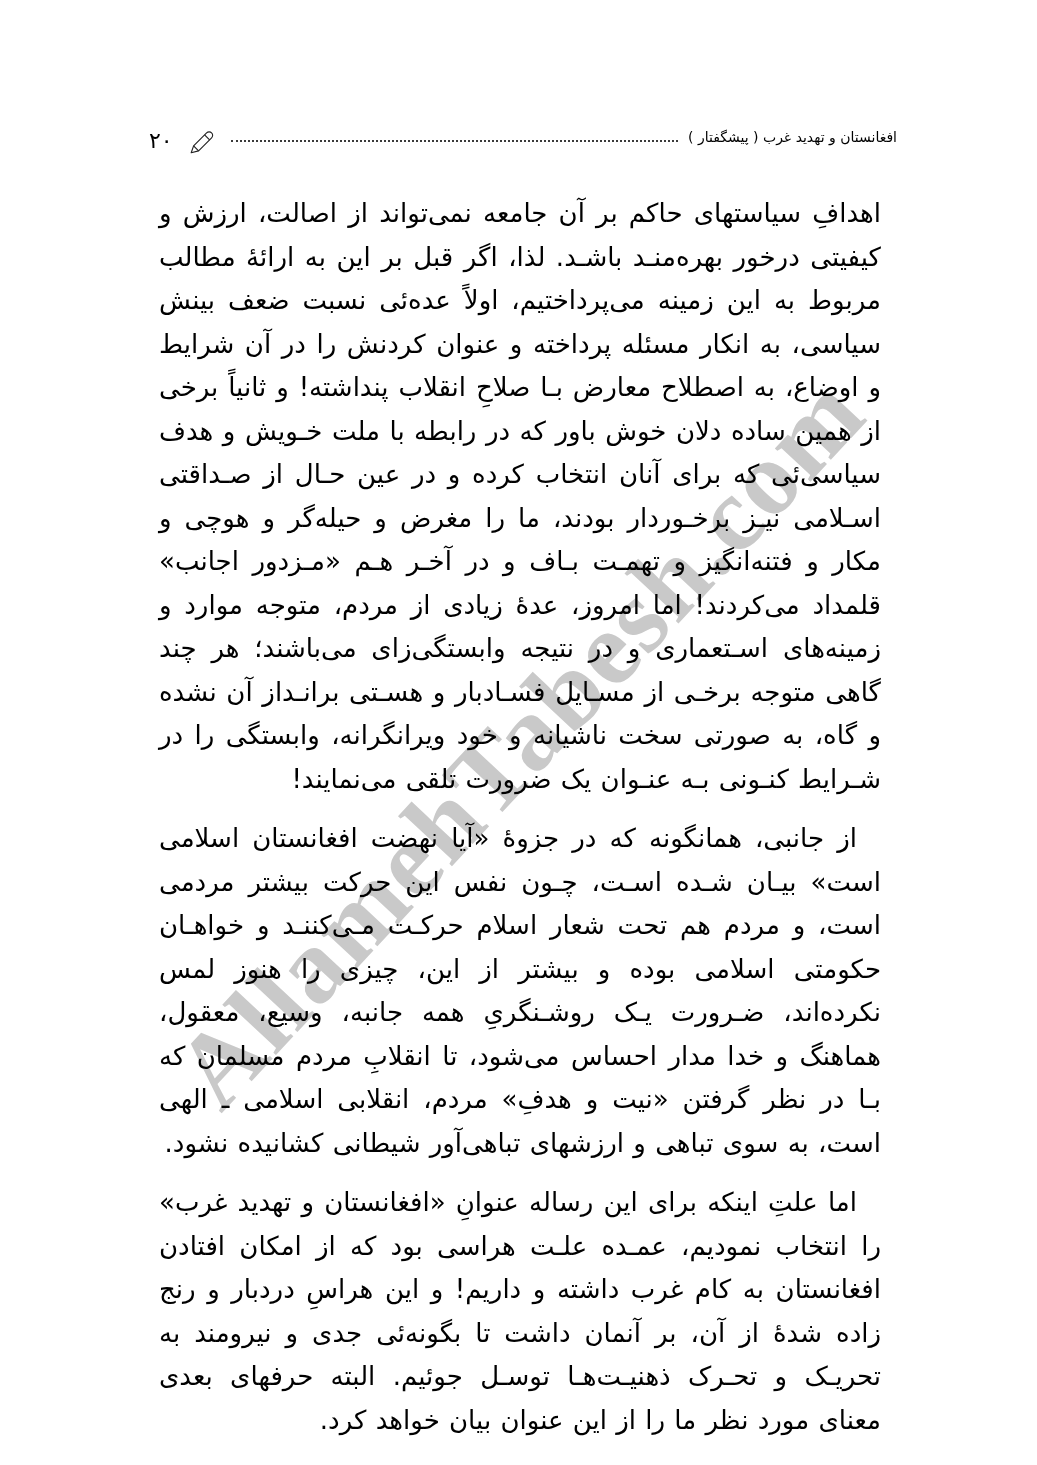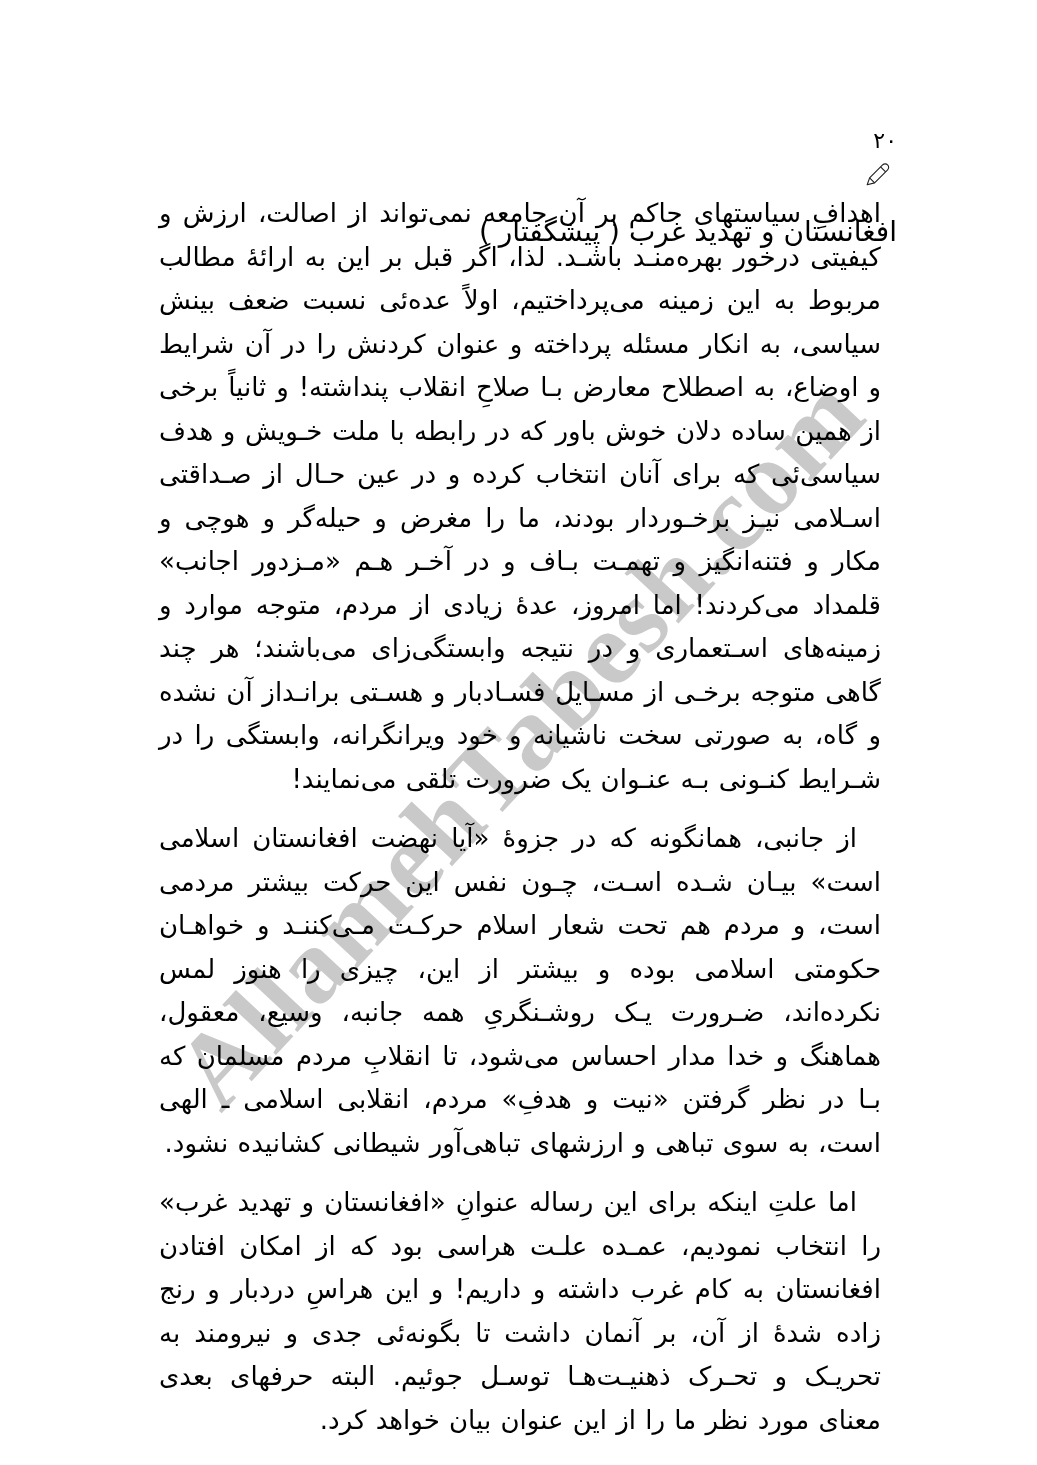--- a/index.html
+++ b/index.html
@@ -32,24 +32,23 @@
     user-select: none;
   }
   
   .header {
     position: absolute;
     top: 130px;
     left: 143px;
     right: 140px;
     height: 34px;
     display: flex;
-    align-items: flex-end;
+    align-items: flex-start;
     gap: 10px;
     z-index: 1;
-    flex-direction: column;
   }
   .page-number {
     font-size: 22px;
     color: #000;
     padding-left: 6px;
     line-height: 1;
     direction: rtl;
   }
   .pen-icon {
     width: 38px;
@@ -60,21 +59,21 @@
     justify-content: center;
   }
   .pen-icon svg { display: block; }
   .leader {
     flex: 1 1 auto;
     height: 0;
     border-bottom: 2px dotted #3a3a3a;
     margin-top: 10px;
   }
   .header-title {
-    font-size: 28px;
+    font-size: 14px;
     color: #000;
     direction: rtl;
     white-space: nowrap;
     line-height: 1;
   }
   
   .body-text {
     position: absolute;
     top: 176px;
     left: 143px;

